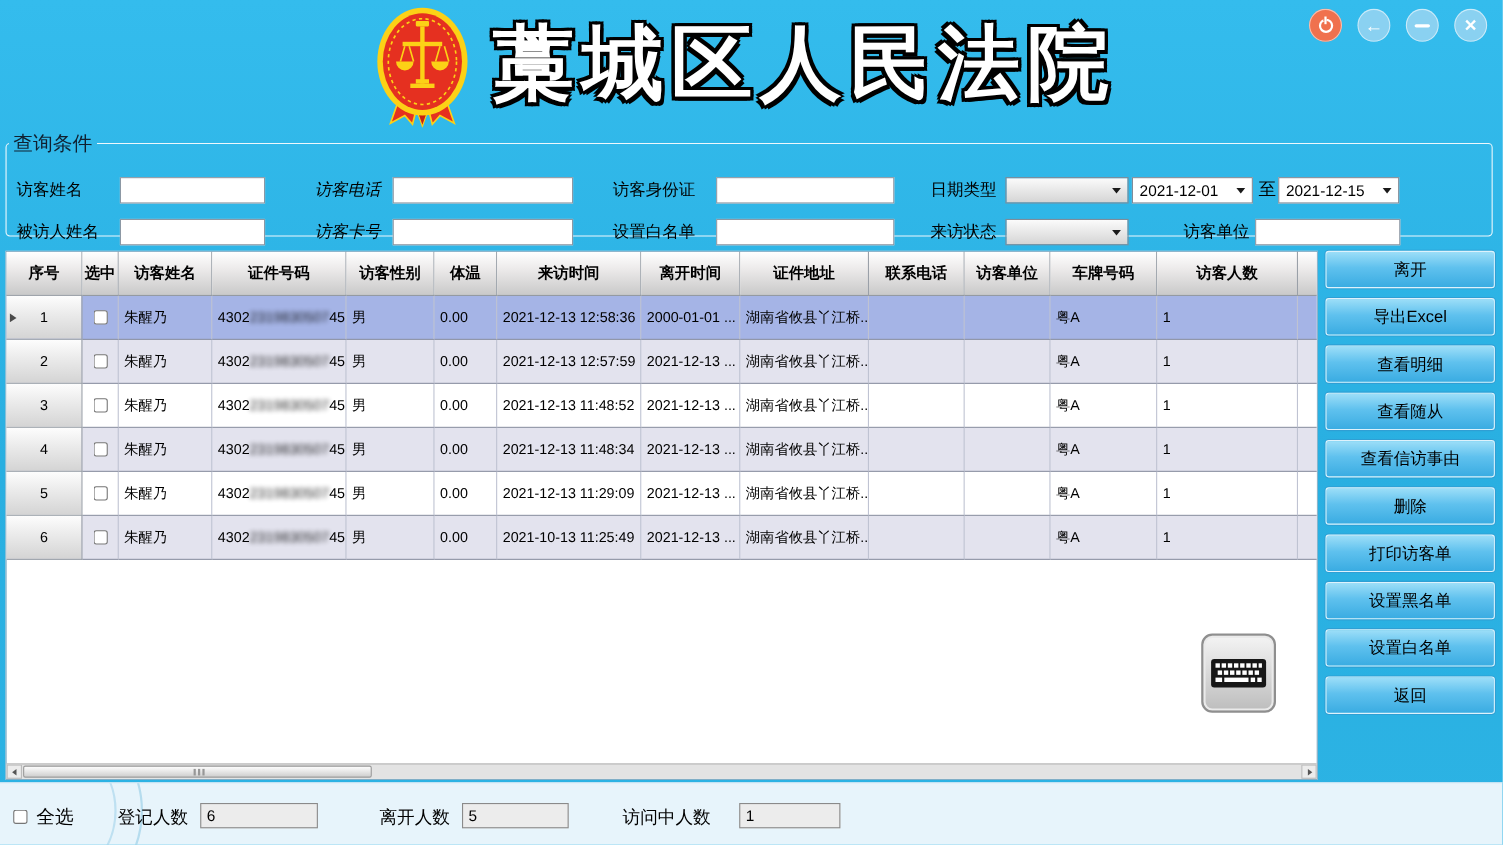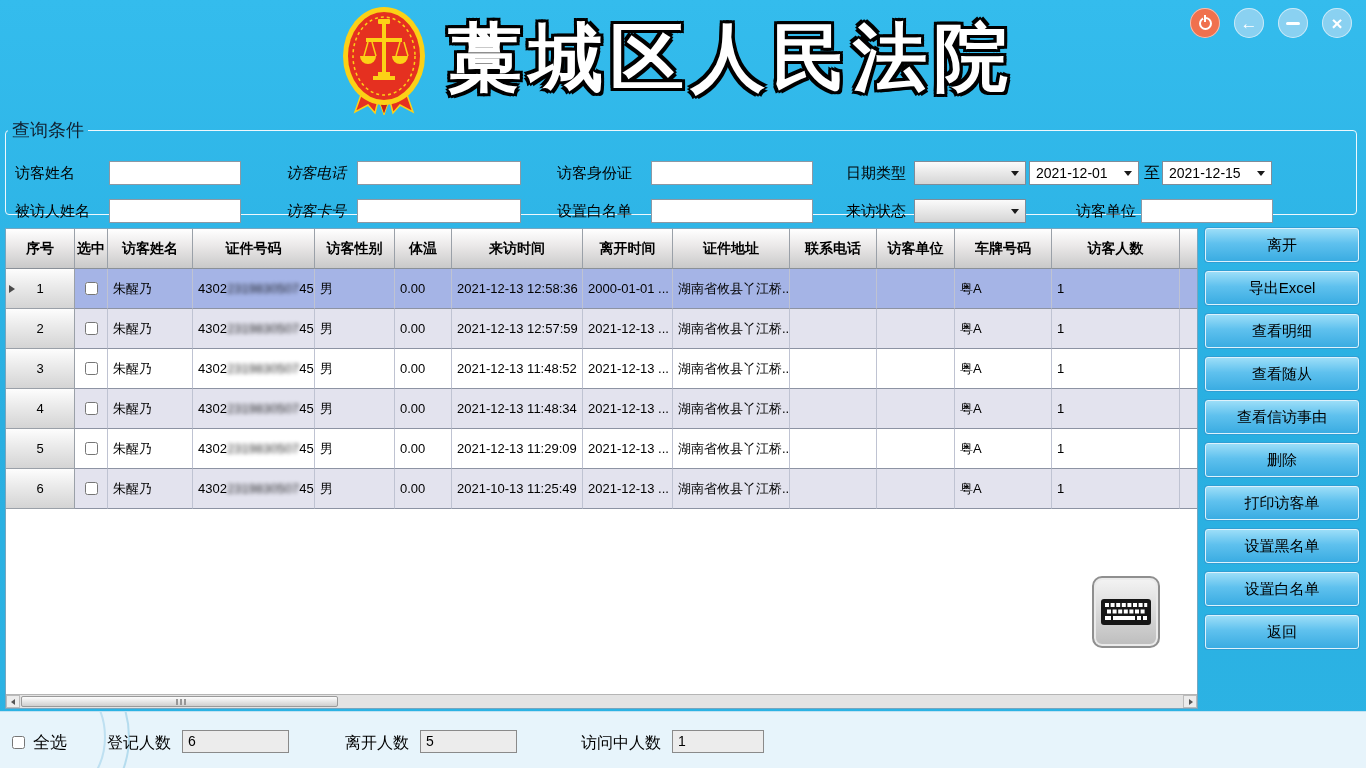--- a/index.html
+++ b/index.html
@@ -101,21 +101,21 @@
           border:2px solid rgba(140,200,228,.55); }
   .arcs::before { content:''; position:absolute; left:22px; top:22px; right:22px; bottom:22px;
           border-radius:50%; border:2px solid rgba(140,200,228,.45); }
   .selall { position:absolute; left:12px; top:19px; display:flex; align-items:center; gap:8px;
             font-size:17px; color:#000; cursor:pointer; }
   .flabel { position:absolute; top:21px; font-size:16px; color:#000; white-space:nowrap; }
   .fbox { position:absolute; top:18px; height:23px; background:#ececec; border:1px solid #8a8a8a;
           font-size:14px; line-height:21px; padding-left:5px; color:#000; }
   .f-reg-l { left:107px;font-family:Liberation Serif, serif; } .f-reg-b { left:182px; width:107px; }
   .f-out-l { left:345px; } .f-out-b { left:420px; width:97px; }
-  .f-vis-l { left:581px; } .f-vis-b { left:672px; width:92px; }
+  .f-vis-l { left:566px; } .f-vis-b { left:672px; width:92px; }
 </style>
 </head>
 <body>
 
 <div class="app">
 
   <div class="titlebar">
     <div class="emblem">
       <svg width="84" height="110" viewBox="0 0 84 110">
         <path d="M20 86 L13 106 L26 99 L33 107 L37 91 Z" fill="#e53020" stroke="#fcd116" stroke-width="1.5"></path>

